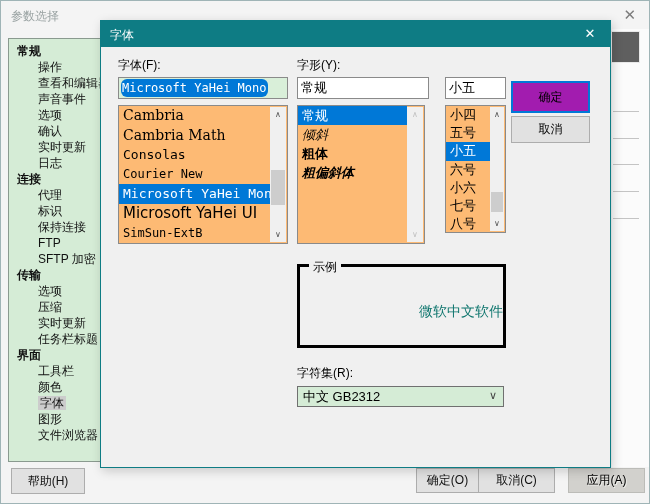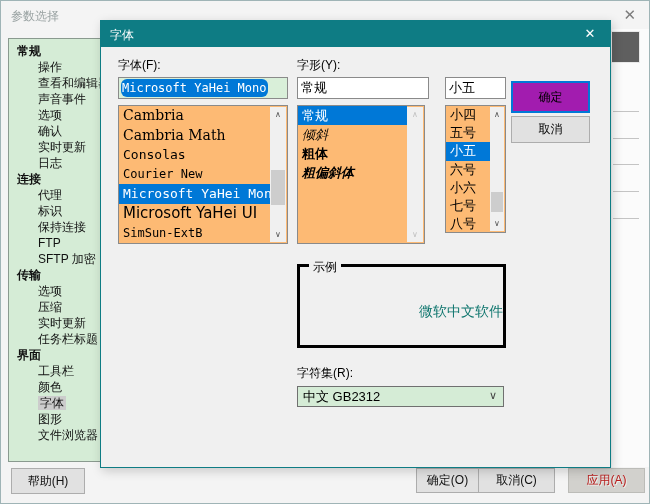--- a/index.html
+++ b/index.html
@@ -16,21 +16,21 @@
   .side-item { height:16px; line-height:16px; font-size:12px; color:#111; padding-left:29px; white-space:nowrap; }
   .side-item.hdr { font-weight:bold; padding-left:8px; }
   .side-sel { background:#cccccc; padding:0 2px; }
 
   .btn { position:absolute; background:#e1e1e1; border:1px solid #adadad; font-size:12px;
     color:#111; text-align:center; font-family:"Liberation Sans","DejaVu Sans",sans-serif; }
   .btn-help { left:10px; top:467px; width:74px; height:26px; }
   .btn-main-ok { left:387px; top:467px; width:63px; height:25px;margin-left:28px; }
   .btn-main-cancel { left:477px; top:467px; width:77px; height:25px; }
   .btn-apply { left:567px; top:467px; width:77px; height:25px; background:#d2d1cd; border-color:#bcbcb8;
-    color:#b91c1c; text-shadow:1px 1px 0 #eeeeea; }
+    color:#000000; text-shadow:1px 1px 0 #eeeeea; }
 
   .right-strip { position:absolute; left:611px; top:28px; width:37px; height:438px; background:#fbfbfb; }
   .swatch { position:absolute; left:610px; top:30px; width:29px; height:32px; background:#5f5f5f; border:1px solid #e9e9e9; }
   .edge-line { position:absolute; left:612px; width:26px; height:1px; background:#c4c4c4; }
 
   
   .font-dialog { position:absolute; left:100px; top:20px; width:511px; height:448px;
     background:#f0f0f0; border:1px solid #0e7c84; z-index:10; box-shadow:2px 3px 10px rgba(0,0,0,.18); }
   .fd-title { position:absolute; left:0; top:0; right:0; height:26px; background:#0e7c84; }
   .fd-title-text { position:absolute; left:9px; top:6px; font-size:12px; color:#fff; }

